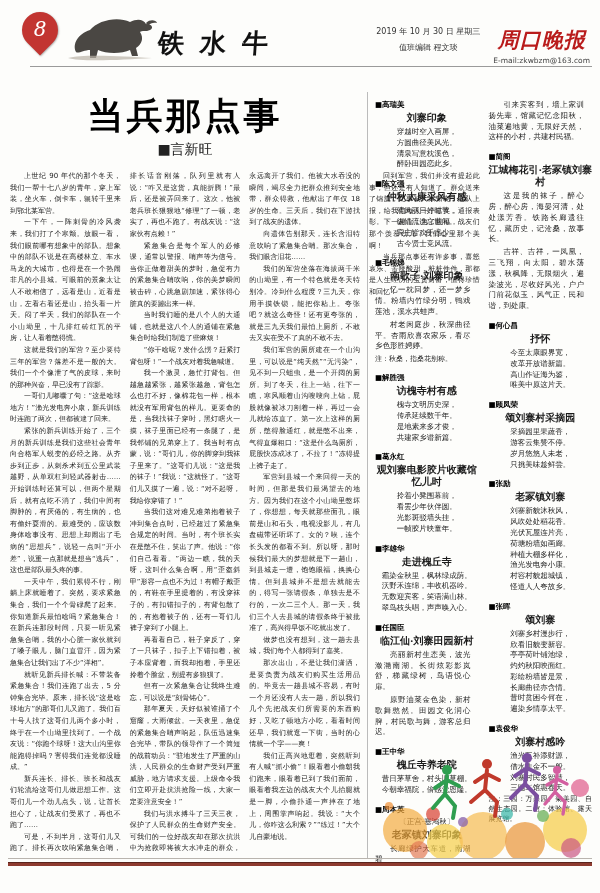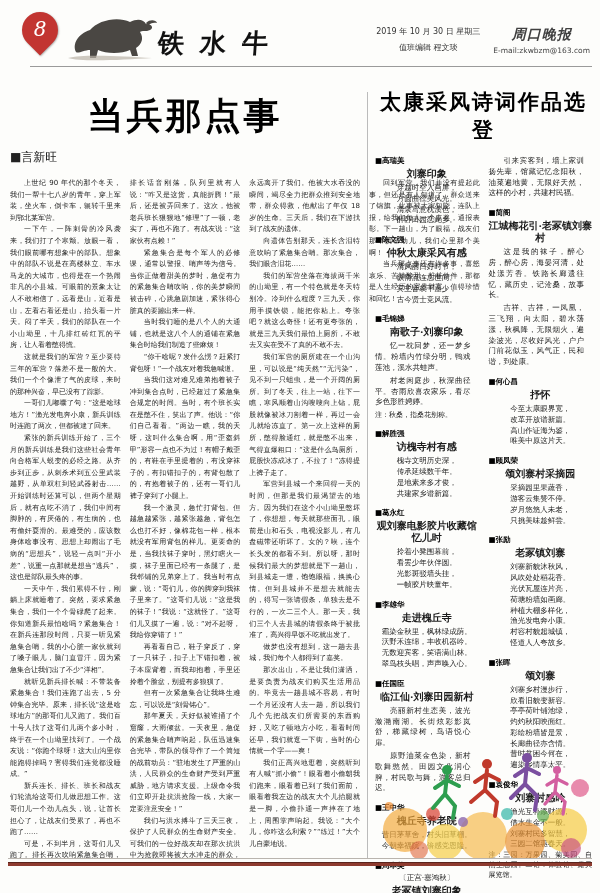--- a/index.html
+++ b/index.html
@@ -13,31 +13,31 @@
             transform:rotate(45deg);color:#fff;font-family:"DejaVu Serif",serif;font-size:20px;font-style:italic;}
   #bull-art{position:absolute;left:62px;top:8px;}
   #section-name{position:absolute;left:158px;top:26px;font-family:"DejaVu Serif",serif;
             font-weight:bold;font-size:26px;letter-spacing:16px;color:#111;transform:skewX(-4deg);}
   #head-right{position:absolute;right:10px;top:26px;text-align:right;}
   #date-block{display:inline-block;vertical-align:top;text-align:center;margin-right:8px;}
   #date-line{font-size:8px;color:#333;}
   #editor-line{font-size:8px;color:#333;margin-top:5px;}
   #brand-block{display:inline-block;vertical-align:top;text-align:center;}
   #brand-name{font-family:"DejaVu Serif",serif;font-weight:bold;font-style:italic;
-            font-size:14px;color:#404040;letter-spacing:1px;}
+            font-size:21px;color:#b91c1c;letter-spacing:1px;}
   #brand-email{font-size:7.5px;color:#444;margin-top:2px;}
   #head-rule{position:absolute;left:30px;top:66px;width:562px;height:1px;background:#9a9a9a;}
   
   #article-panel{position:absolute;left:10px;top:86px;width:350px;height:772px;}
   #divider-v{position:absolute;left:367px;top:92px;width:1px;height:766px;background:#bbb;}
   #poetry-panel{position:absolute;left:375px;top:88px;width:217px;height:770px;}
   
   #headline{font-family:"DejaVu Serif",serif;font-weight:900;font-size:36px;letter-spacing:3px;
             text-align:center;color:#000;margin-top:6px;}
-  #byline{font-size:12px;color:#222;margin-top:8px;}
+  #byline{text-align:center;font-size:14px;color:#222;}
   #article-body{margin-top:12px;height:688px;column-count:3;column-gap:9px;column-fill:auto;
             font-size:7px;line-height:11.6px;text-align:justify;}
   #article-body p{margin:0;text-indent:2em;}
   
   #poetry-title{font-family:"DejaVu Serif",serif;font-weight:900;font-size:21px;letter-spacing:2px;
             text-align:center;color:#000;}
   #poetry-cols{margin-top:12px;display:flex;gap:10px;}
   .pcol{width:104px;}
   .poem{margin-bottom:9px;}
   .poem-author{font-size:7.5px;font-weight:bold;color:#000;margin-bottom:2px;}
@@ -90,42 +90,41 @@
         <p>这就是我们的军营？至少要待三年的军营？落差不是一般的大。我们一个个像泄了气的皮球，来时的那种兴奋，早已没有了踪影。</p>
         <p>一哥们儿嘟囔了句：“这是啥球地方！”渔光发电奔小康，新兵训练时连跑了两次，但都被逮了回来。</p>
         <p>紧张的新兵训练开始了，三个月的新兵训练是我们这些社会青年向合格军人蜕变的必经之路。从齐步到正步，从刺杀术到五公里武装越野，从单双杠到轻武器射击……开始训练时还算可以，但两个星期后，就有点吃不消了，我们中间有脚肿的，有厌倦的，有生病的，也有偷奸耍滑的。最难受的，应该数身体啥事没有、思想上却闹出了毛病的“思想兵”，说轻一点叫“开小差”，说重一点那就是想当“逃兵”，这也是部队最头疼的事。</p>
         <p>一天中午，我们累得不行，刚躺上床就睡着了。突然，要求紧急集合，我们一个个骨碌爬了起来。你知道新兵最怕啥吗？紧急集合！在新兵连那段时间，只要一听见紧急集合哨，我的小心脏一家伙就到了嗓子眼儿，脑门直冒汗，因为紧急集合让我们出了不少“洋相”。</p>
         <p>就听见新兵排长喊：不带装备紧急集合！我们连跑了出去，5 分钟集合完毕。原来，排长说“这是啥球地方”的那哥们儿又跑了。我们百十号人找了这哥们儿两个多小时，终于在一个山坳里找到了。一个战友说：“你跑个球呀！这大山沟里你能跑得掉吗？害得我们连觉都没睡成。”</p>
         <p>新兵连长、排长、班长和战友们轮流给这哥们儿做思想工作。这哥们儿一个劲儿点头，说，让首长担心了，让战友们受累了，再也不跑了……</p>
         <p>可是，不到半月，这哥们儿又跑了。排长再次吹响紧急集合哨，排长话音刚落，队列里就有人说：“咋又是这货，真能折腾！”最后，还是被弄回来了。这次，他被老兵班长狠狠地“修理”了一顿，老实了，再也不跑了。有战友说：“这家伙有点赖！”</p>
         <p>紧急集合是每个军人的必修课，通常以警报、哨声等为信号。当你正做着甜美的梦时，急促有力的紧急集合哨吹响，你的美梦瞬间被击碎，心跳急剧加速，紧张得心脏真的要蹦出来一样。</p>
         <p>当时我们睡的是八个人的大通铺，也就是这八个人的通铺在紧急集合时给我们制造了些麻烦！</p>
         <p>“你干啥呢？发什么愣？赶紧打背包呀！”一个战友对着我急喊道。</p>
+        <p>我一个激灵，急忙打背包。但越急越紧张，越紧张越急，背包怎么也打不好，像棉花包一样，根本就没有军用背包的样儿。更要命的是，当我找袜子穿时，黑灯瞎火一摸，袜子里面已经有一条腿了，是我邻铺的兄弟穿上了。我当时有点蒙，说：“哥们儿，你的脚穿到我袜子里来了。”这哥们儿说：“这是我的袜子！”我说：“这就怪了。”这哥们儿又摸了一遍，说：“对不起呀，我给你穿错了！”</p>
         <p>当我们这对难兄难弟抱着被子冲到集合点时，已经超过了紧急集合规定的时间。当时，有个班长实在是憋不住，笑出了声。他说：“你们自己看看。”两边一瞧，我的天呀，这叫什么集合啊，用“歪盔斜甲”形容一点也不为过！有帽子戴歪的，有鞋在手里提着的，有没穿袜子的，有扣错扣子的，有背包散了的，有抱着被子的，还有一哥们儿裤子穿到了小腿上。</p>
-        <p>我一个激灵，急忙打背包。但越急越紧张，越紧张越急，背包怎么也打不好，像棉花包一样，根本就没有军用背包的样儿。更要命的是，当我找袜子穿时，黑灯瞎火一摸，袜子里面已经有一条腿了，是我邻铺的兄弟穿上了。我当时有点蒙，说：“哥们儿，你的脚穿到我袜子里来了。”这哥们儿说：“这是我的袜子！”我说：“这就怪了。”这哥们儿又摸了一遍，说：“对不起呀，我给你穿错了！”</p>
         <p>再看看自己，鞋子穿反了，穿了一只袜子，扣子上下错扣着，被子本应背着，而我却抱着，手里还拎着个脸盆，别提有多狼狈了。</p>
         <p>但有一次紧急集合让我终生难忘，可以说是“刻骨铭心”。</p>
         <p>那年夏天，天好似被谁捅了个窟窿，大雨倾盆。一天夜里，急促的紧急集合哨声响起，队伍迅速集合完毕，带队的领导作了一个简短的战前动员：“驻地发生了严重的山洪，人民群众的生命财产受到严重威胁，地方请求支援。上级命令我们立即开赴抗洪抢险一线，大家一定要注意安全！”</p>
         <p>我们与洪水搏斗了三天三夜，保护了人民群众的生命财产安全。可我们的一位好战友却在那次抗洪中为抢救即将被大水冲走的群众，永远离开了我们。他被大水吞没的瞬间，竭尽全力把群众推到安全地带，群众得救，他献出了年仅 18 岁的生命。三天后，我们在下游找到了战友的遗体。</p>
         <p>向遗体告别那天，连长含泪特意吹响了紧急集合哨。那次集合，我们眼含泪花……</p>
         <p>我们的军营坐落在海拔两千米的山坳里，有一个特色就是冬天特别冷。冷到什么程度？三九天，你用手摸铁锁，能把你粘上。夸张吧？就这么奇怪！还有更夸张的，就是三九天我们最怕上厕所，不敢去又实在受不了真的不敢不去。</p>
         <p>我们军营的厕所建在一个山沟里，可以说是“纯天然”“无污染”，见不到一只蛆虫，是一个开阔的厕所。到了冬天，往上一站，往下一瞧，寒风顺着山沟嗖嗖向上钻，屁股就像被冰刀割着一样，再过一会儿就给冻直了。第一次上这样的厕所，憋得脸通红，就是憋不出来，气得直爆粗口：“这是什么鸟厕所，屁股快冻成冰了，不拉了！”冻得提上裤子走了。</p>
         <p>军营到县城一个来回得一天的时间，但那是我们最渴望去的地方。因为我们在这个小山坳里憋坏了，你想想，每天就那些面孔，眼前是山和石头，电视没影儿，有几盘磁带还听坏了。女的？唉，连个长头发的都看不到。所以呀，那时候我们最大的梦想就是下一趟山，到县城走一遭，饱饱眼福，换换心情。但到县城并不是想去就能去的，得写一张请假条，单独去是不行的，一次二三个人。那一天，我们三个人去县城的请假条终于被批准了，高兴得早饭不吃就出发了。</p>
         <p>做梦也没有想到，这一趟去县城，我们每个人都得到了嘉奖。</p>
         <p>那次出山，不是让我们潇洒，是要负责为战友们购买生活用品的。毕竟去一趟县城不容易，有时一个月还没有人去一趟，所以我们几个先把战友们所需要的东西购好，又吃了顿地方小吃，看看时间还早，我们就逛一下街，当时的心情就一个字——爽！</p>
         <p>我们正高兴地逛着，突然听到有人喊“抓小偷”！眼看着小偷朝我们跑来，眼看着已到了我们面前，眼看着我左边的战友大个儿抬腿就是一脚，小偷扑通一声摔在了地上，周围掌声响起。我说：“大个儿，你咋这么利索？”“练过！”大个儿自豪地说。</p>
         <p>回到军营，我们并没有提起此事，但还是有人知道了。群众送来了锦旗，此事被大家知晓，连队上报，给我们每人一个嘉奖，通报表彰。下一趟山，为了眼福，战友们那个羡慕劲儿，我们心里那个美啊！</p>
         <p>当兵那点事还有许多事，喜怒哀乐、苦辣酸甜，桩桩件件，那都是人生经历的宝贵财富，值得珍惜和回忆！</p>
       </div>
   </div>
 
   <div id="divider-v"></div>
 
   <div id="poetry-panel">
-    <div id="poetry-title">太康采风诗词作品选登</div>
     <div id="poetry-cols">
       <div class="pcol" id="pcol-left">
           <div class="poem">
             <div class="poem-author">■高瑞美</div>
             <div class="poem-title">刘寨印象</div>
             <div class="poem-line">穿越时空入画屏，</div>
             <div class="poem-line">方圆曲径美风光。</div>
             <div class="poem-line">清泉写意枕溪色，</div>
             <div class="poem-line">醉卧田园恋此乡。</div>
           </div>

